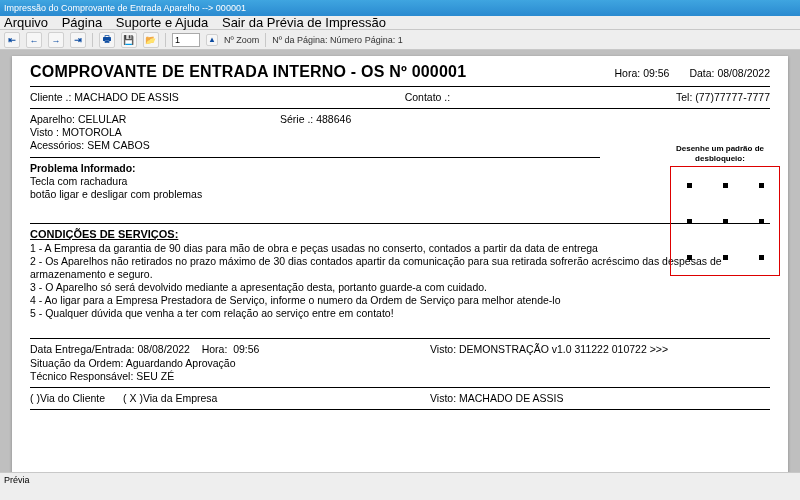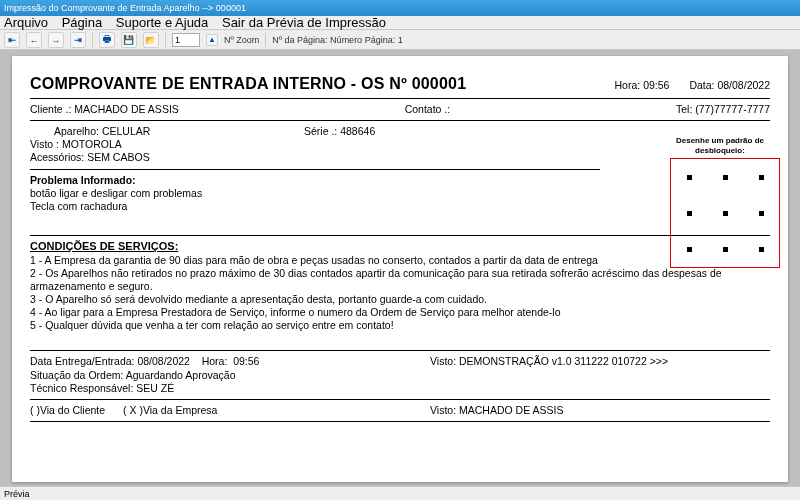--- a/index.html
+++ b/index.html
@@ -12,42 +12,42 @@
   .menubar { background:#eeeeee; border-bottom:1px solid #c8c8c8; height:14px; line-height:14px; padding:0 4px; font-size:13px; }
   .menubar span { margin-right:10px; cursor:default; }
   
   .toolbar { background:#eeeeee; border-bottom:1px solid #c8c8c8; height:20px; padding:2px 4px; display:flex; align-items:center; gap:6px; font-size:9px; }
   .tb-btn { width:16px; height:16px; display:inline-flex; align-items:center; justify-content:center; color:#0a4aa0; font-weight:bold; background:#f6f6f6; border:1px solid #d0d0d0; border-radius:2px; font-size:9px; cursor:pointer;}
   .tb-sep { width:1px; height:14px; background:#c8c8c8; }
   .zoom-box { width:28px; height:14px; background:#fff; border:1px solid #aaa; font-size:9px; padding:0 2px; }
   .tb-lbl { color:#333; }
   
   .preview-wrap { background:#bfbfbf; height:432px; padding:6px 12px 0 12px; }
-  .page { background:#fff; width:100%; height:426px; padding:18px 18px; position:relative; font-size:10.5px; color:#000; line-height:1.25; overflow:hidden; box-shadow:0 1px 3px rgba(0,0,0,0.3);}
+  .page { background:#fff; width:100%; height:426px; padding:6px 18px; position:relative; font-size:10.5px; color:#000; line-height:1.25; overflow:hidden; box-shadow:0 1px 3px rgba(0,0,0,0.3);}
   .hdr { display:flex; align-items:baseline; white-space:nowrap; }
   .title { font-size:16px; font-weight:bold; letter-spacing:0.2px; }
   .spacer { flex:1; }
   .hora { margin-left:30px; }
   .data { margin-left:20px; }
   hr.rule { border:none; border-top:1px solid #000; margin:4px 0; }
   .row { display:flex; white-space:nowrap; }
   .row .fill { flex:1; }
   .two-col { display:flex; }
-  .colL { width:250px;margin-left:24px; }
+  .colL { width:250px; }
   .colR { flex:1; }
-  .unlock { position:absolute; right:18px; top:80px; width:100px; }
+  .unlock { position:absolute; right:18px; top:88px; width:100px; }
   .unlock-lbl { font-size:8px; text-align:center; font-weight:bold; margin-bottom:2px; }
   .unlock-box { border:1.5px solid #d00; width:110px; height:110px; display:grid; grid-template-columns:repeat(3,1fr); grid-template-rows:repeat(3,1fr); }
   .dot { width:5px; height:5px; background:#000; margin:auto; }
   .bold { font-weight:bold; }
   .cond-title { font-weight:bold; font-size:11px;text-decoration:underline; }
   .footer-row { display:flex; white-space:nowrap; }
   .via { margin-right:18px; }
   
-  .statusbar { background:#eeeeee; border-top:1px solid #c8c8c8; height:14px; line-height:14px; padding:0 4px; font-size:9px; position:absolute; bottom:0; left:0; right:0;}
+  .statusbar { background:#eeeeee; border-top:1px solid #c8c8c8; height:28px; line-height:14px; padding:0 4px; font-size:9px; position:absolute; bottom:0; left:0; right:0;}
   .window { position:relative; width:800px; height:500px; }
 </style>
 </head>
 <body>
 <div class="window">
 
 <div class="titlebar">
   <span>Impressão do Comprovante de Entrada Aparelho --&gt; 000001</span>
   <span class="faded">   </span>
 </div>
@@ -115,22 +115,22 @@
         <div class="dot"></div>
             <div class="dot"></div>
             <div class="dot"></div>
         <div class="dot"></div>
             <div class="dot"></div>
             <div class="dot"></div>
       </div>
     </div>
 
     <div class="bold">Problema Informado:</div>
+    <div>Tecla com rachadura</div>
     <div>botão ligar e desligar com problemas</div>
-    <div>Tecla com rachadura</div>
 
     <hr class="rule" style="margin-top:22px;">
 
     <div class="cond-title">CONDIÇÕES DE SERVIÇOS:</div>
     <div>1 - A Empresa da garantia de 90 dias para mão de obra e peças usadas no conserto, contados  a partir da data de entrega</div>
     <div>2 - Os Aparelhos não retirados no prazo máximo de 30 dias contados apartir da comunicação para sua retirada sofrerão acréscimo das despesas de armazenamento e seguro.</div>
     <div>3 - O Aparelho só será devolvido mediante a apresentação desta, portanto guarde-a com cuidado.</div>
     <div>4 - Ao ligar para a Empresa Prestadora de Serviço, informe o numero da Ordem de Serviço para melhor atende-lo</div>
     <div>5 - Qualquer dúvida que venha a ter com relação ao serviço entre em contato!</div>
 

